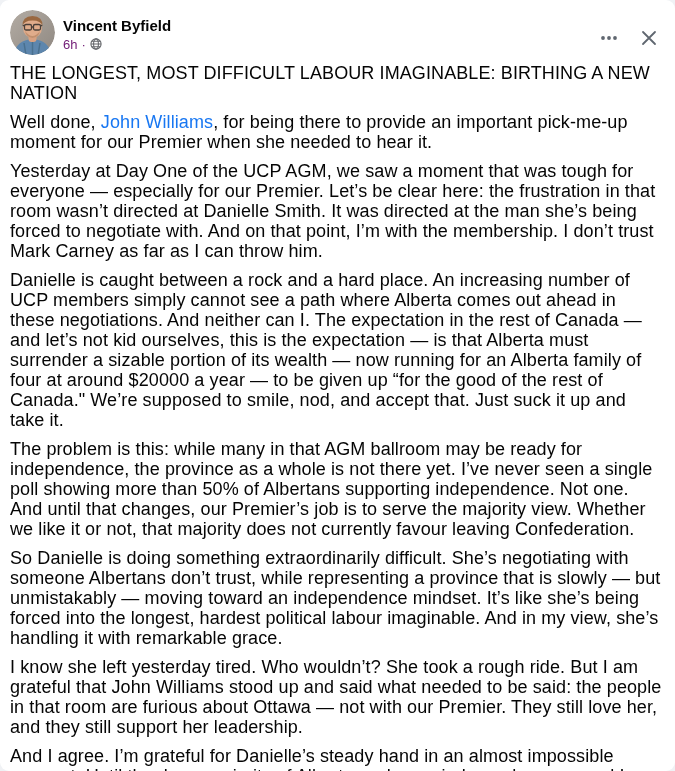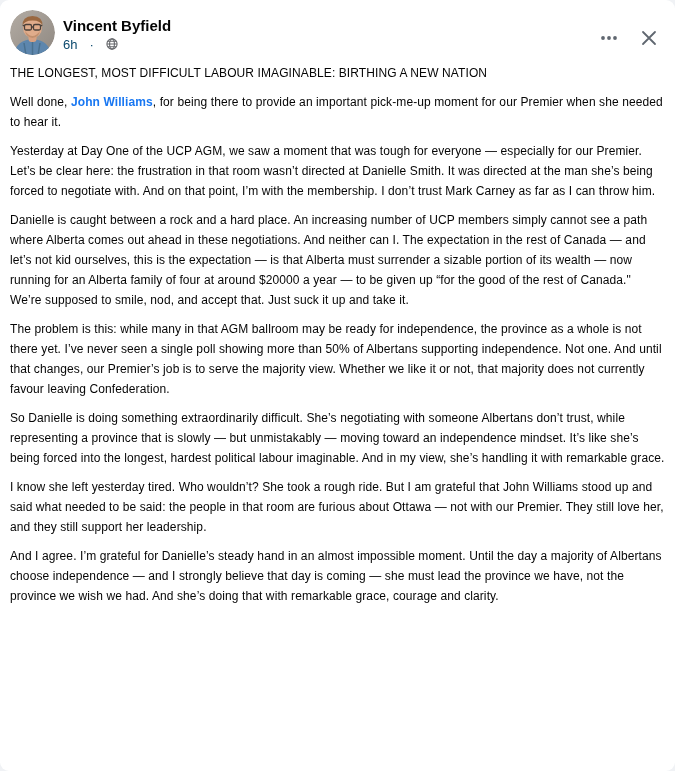--- a/index.html
+++ b/index.html
@@ -38,24 +38,24 @@
   .author-name {
     font-size: 15px;
     font-weight: 700;
     color: #050505;
     line-height: 19px;
     cursor: pointer;
   }
   .meta {
     display: flex;
     align-items: center;
-    gap: 12px;
+    gap: 4px;
     margin-top: 1px;
     font-size: 13px;
-    color: #0c4a6e;
+    color: #701a75;
     line-height: 17px;
   }
   .meta .timestamp { cursor: pointer; }
   .meta .globe { display: inline-flex; align-items: center; }
   .header-actions {
     display: flex;
     align-items: center;
     gap: 16px;
     padding-top: 11px;
   }
@@ -67,30 +67,30 @@
     display: inline-flex;
     align-items: center;
     justify-content: center;
     border-radius: 50%;
   }
   
   .body-text {
     padding: 2px 10px 14px 10px;
   }
   .body-text p {
-    font-size: 12px;
+    font-size: 18px;
     line-height: 20px;
     color: #050505;
     margin: 0 0 9px 0;
     letter-spacing: 0.1px;
   }
   .body-text p:last-child { margin-bottom: 0; }
   .mention-link {
     color: #1877f2;
-    font-weight: 700;
+    font-weight: 400;
     text-decoration: none;
     cursor: pointer;
   }
 </style>
 </head>
 <body>
 
 <div class="card">
 
   <div class="header">

